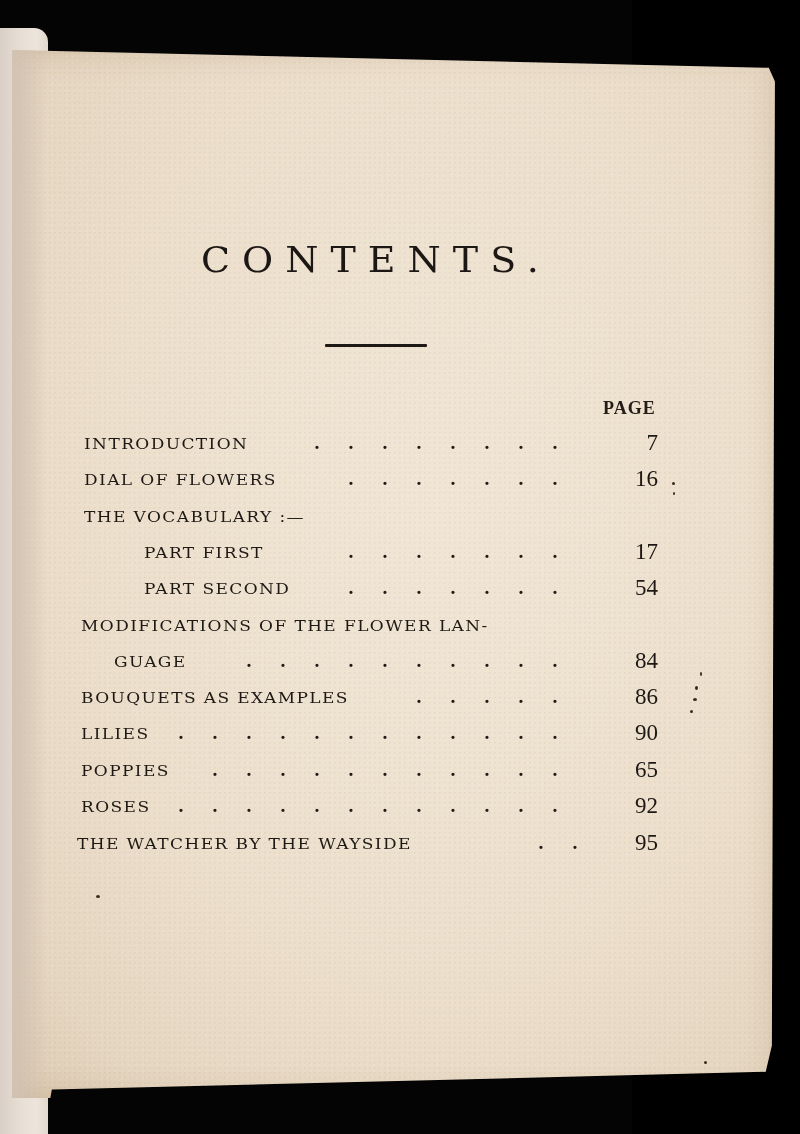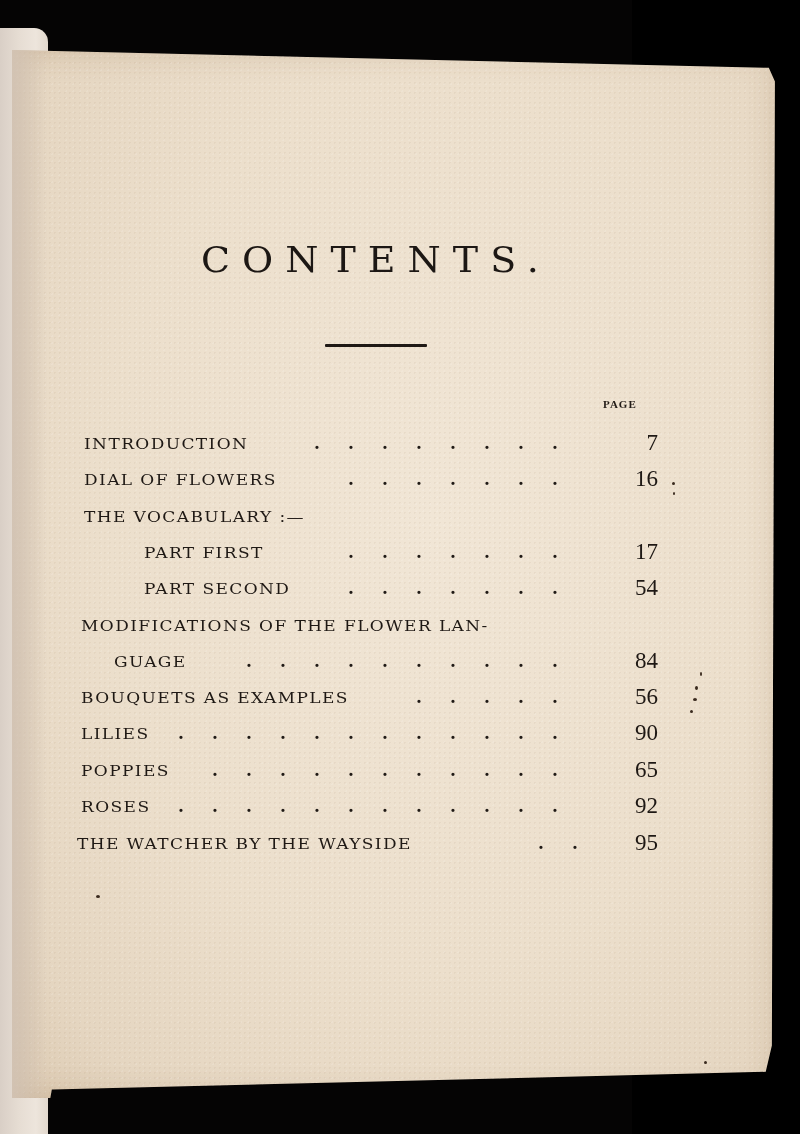--- a/index.html
+++ b/index.html
@@ -74,21 +74,21 @@
       top: 344px;
       width: 102px;
       height: 3px;
       background: #1f1915;
       border-radius: 1px;
     }
     .page-col-label {
       position: absolute;
       left: 603px;
       top: 398px;
-      font-size: 11px;
+      font-size: 18px;
       font-weight: bold;
       color: #231c17;
       letter-spacing: 1px;
       font-family: "Liberation Serif", serif;
     }
     .toc {
       position: absolute;
       left: 0;
       top: 0;
       width: 800px;
@@ -186,21 +186,21 @@
 
     <div class="toc-row" style="top:646px;">
       <span class="toc-label" style="left:114px;">GUAGE</span>
       <span class="toc-dots" style="left:232px;"><span>.</span><span>.</span><span>.</span><span>.</span><span>.</span><span>.</span><span>.</span><span>.</span><span>.</span><span>.</span></span>
       <span class="toc-num">84</span>
     </div>
 
     <div class="toc-row" style="top:682px;padding-left:12px;">
       <span class="toc-label" style="left:81px;">BOUQUETS AS EXAMPLES</span>
       <span class="toc-dots" style="left:402px;"><span>.</span><span>.</span><span>.</span><span>.</span><span>.</span></span>
-      <span class="toc-num">56</span>
+      <span class="toc-num">86</span>
     </div>
 
     <div class="toc-row" style="top:718px;">
       <span class="toc-label" style="left:81px;">LILIES</span>
       <span class="toc-dots" style="left:164px;"><span>.</span><span>.</span><span>.</span><span>.</span><span>.</span><span>.</span><span>.</span><span>.</span><span>.</span><span>.</span><span>.</span><span>.</span></span>
       <span class="toc-num">90</span>
     </div>
 
     <div class="toc-row" style="top:755px;">
       <span class="toc-label" style="left:81px;">POPPIES</span>

